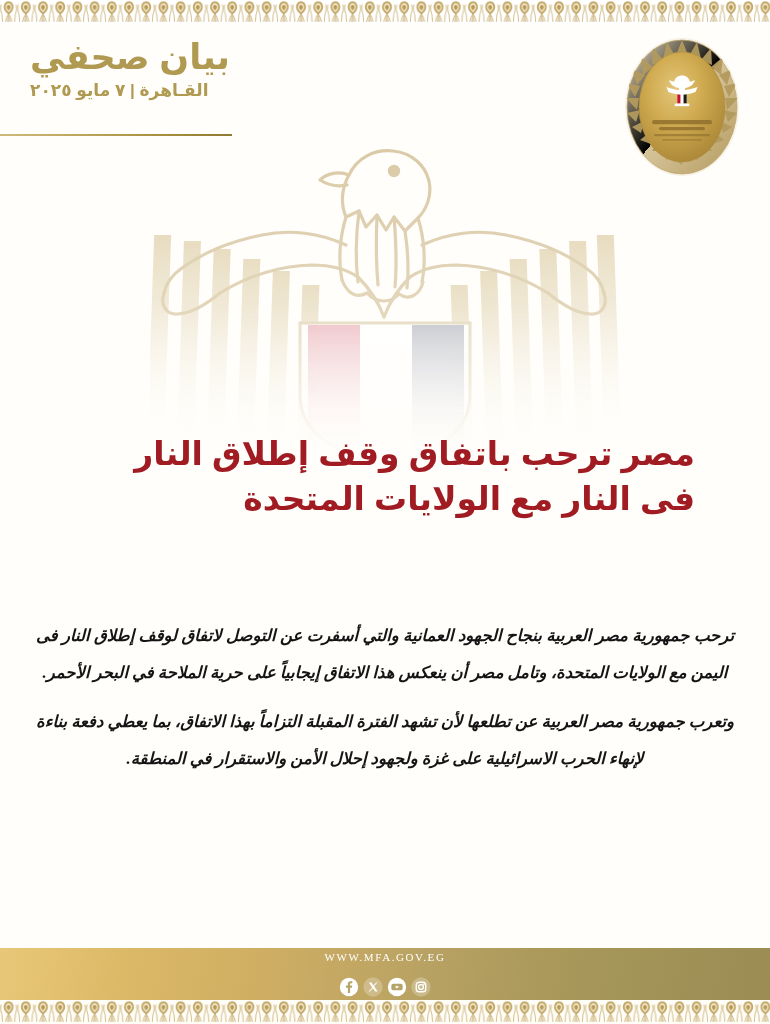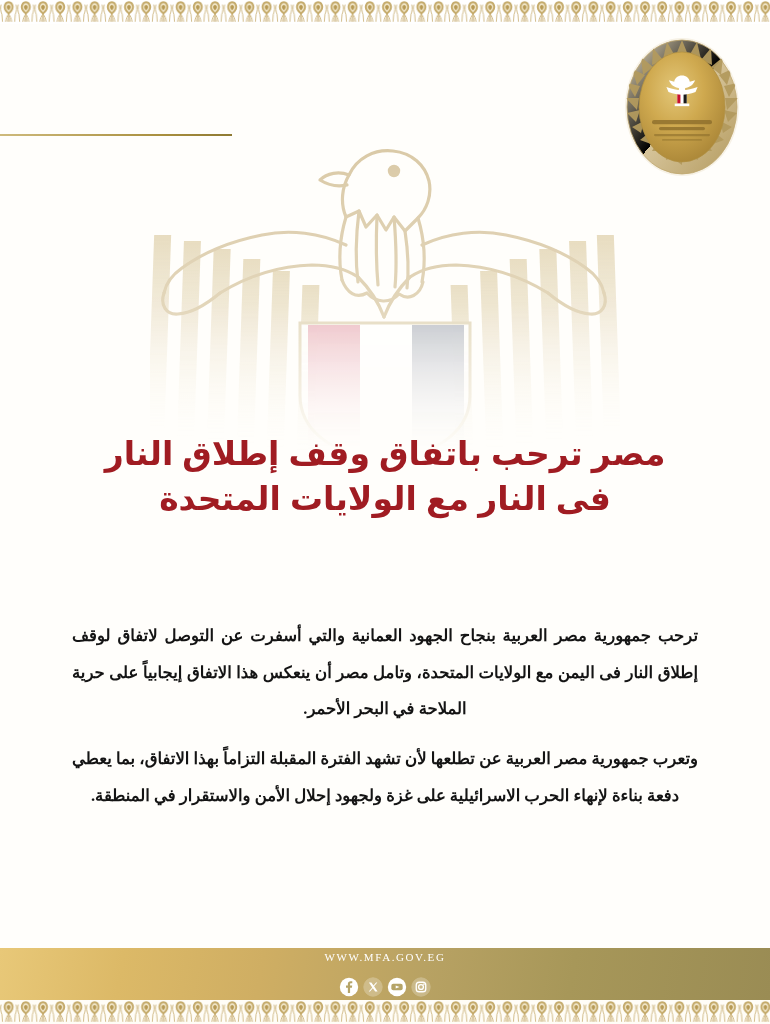--- a/index.html
+++ b/index.html
@@ -121,31 +121,33 @@
     text-align: center;
     z-index: 15;
   }
   .headline-line {
     color: #a01c22;
     font-size: 33px;
     font-weight: bold;
     line-height: 1.36;
     direction: rtl;
     white-space: nowrap;
+    text-align: right;
   }
 
   
   .body-copy {
     position: absolute;
     top: 618px;
     left: 0;
     width: 770px;
-    padding: 0 72px;
+    padding: 0 36px;
     box-sizing: border-box;
     z-index: 15;
+    font-style: italic;
   }
   .para {
     direction: rtl;
     text-align: justify;
     text-align-last: center;
     color: #141414;
     font-size: 16.5px;
     font-weight: bold;
     line-height: 2.22;
     margin: 0;
@@ -220,20 +222,24 @@
           <use href="#lotusMotif" x="0" y="0"></use>
         </pattern>
       </defs>
       <rect x="0" y="0" width="770" height="24" fill="#ffffff"></rect>
       <rect x="0" y="0" width="770" height="23" fill="url(#lotusPattern)"></rect>
     </svg>
   </div>
 
   <div class="header">
 
+    <div class="header-text">
+      <div class="kicker">بيان صحفي</div>
+      <div class="dateline">القـاهرة | ٧ مايو ٢٠٢٥</div>
+    </div>
 
     <div class="gold-rule"></div>
 
     <div class="emblem">
       <svg viewBox="0 0 128 146" xmlns="http://www.w3.org/2000/svg">
         <defs>
           <radialGradient id="sealFill" cx="42%" cy="34%" r="72%">
             <stop offset="0%" stop-color="#e3c779"></stop>
             <stop offset="46%" stop-color="#cfa94f"></stop>
             <stop offset="100%" stop-color="#a88436"></stop>

